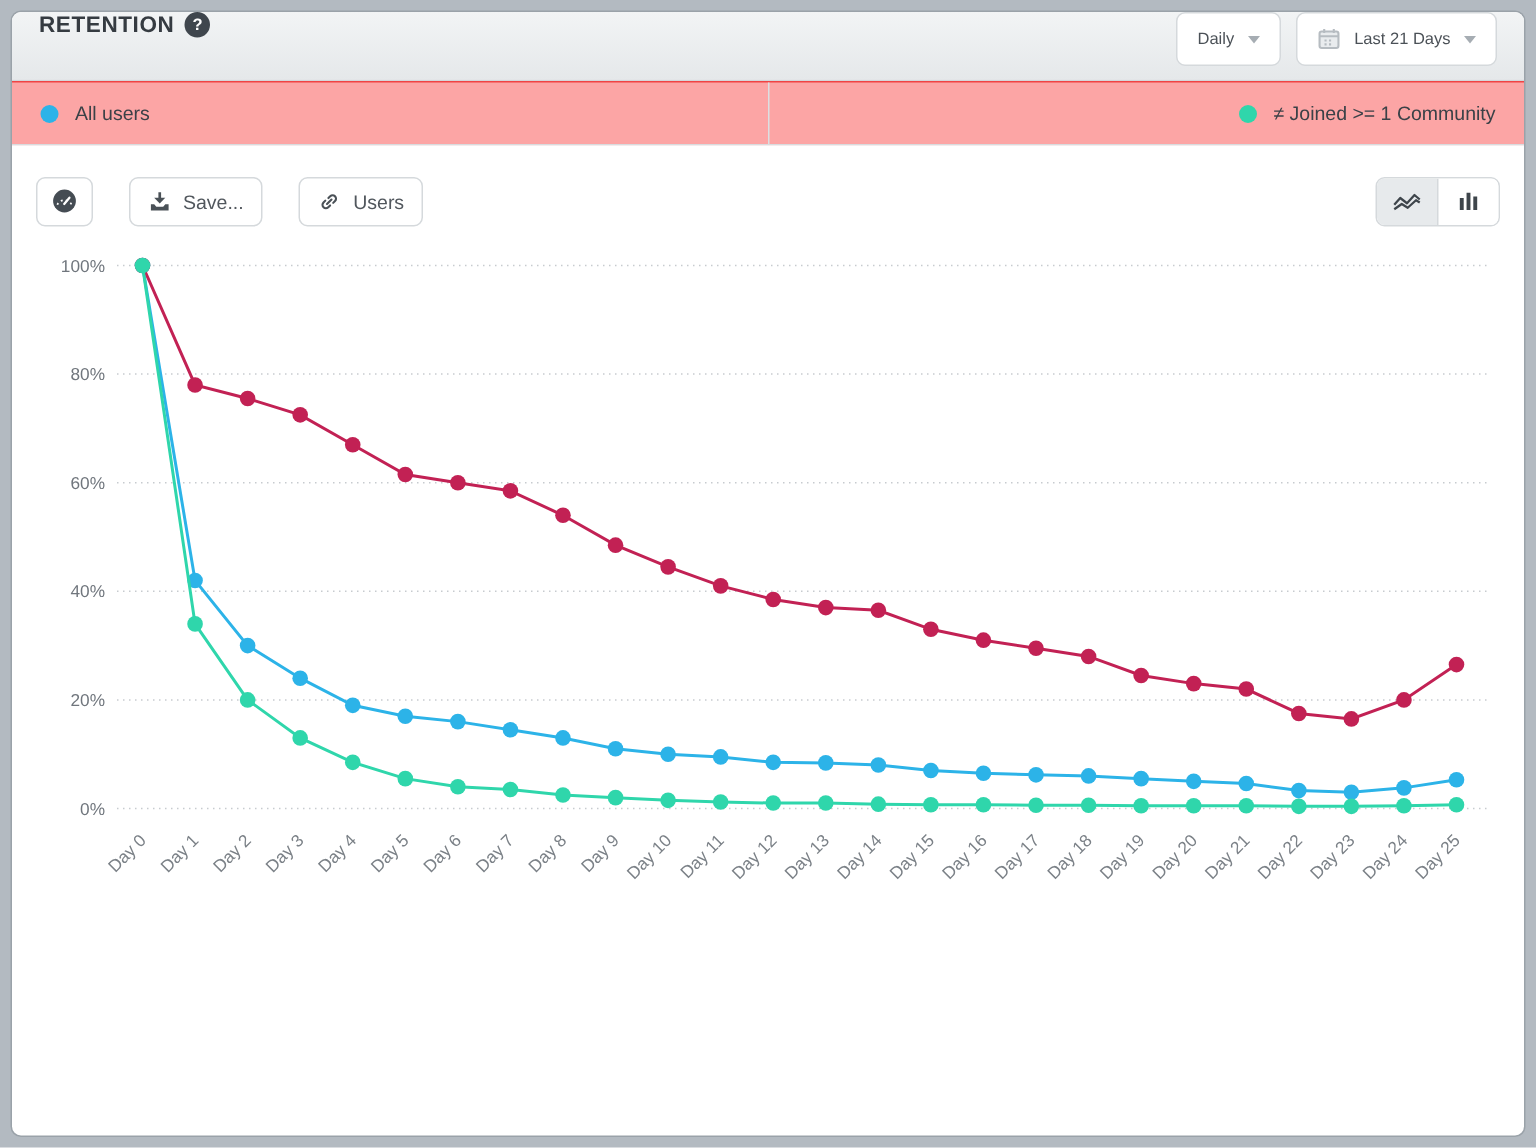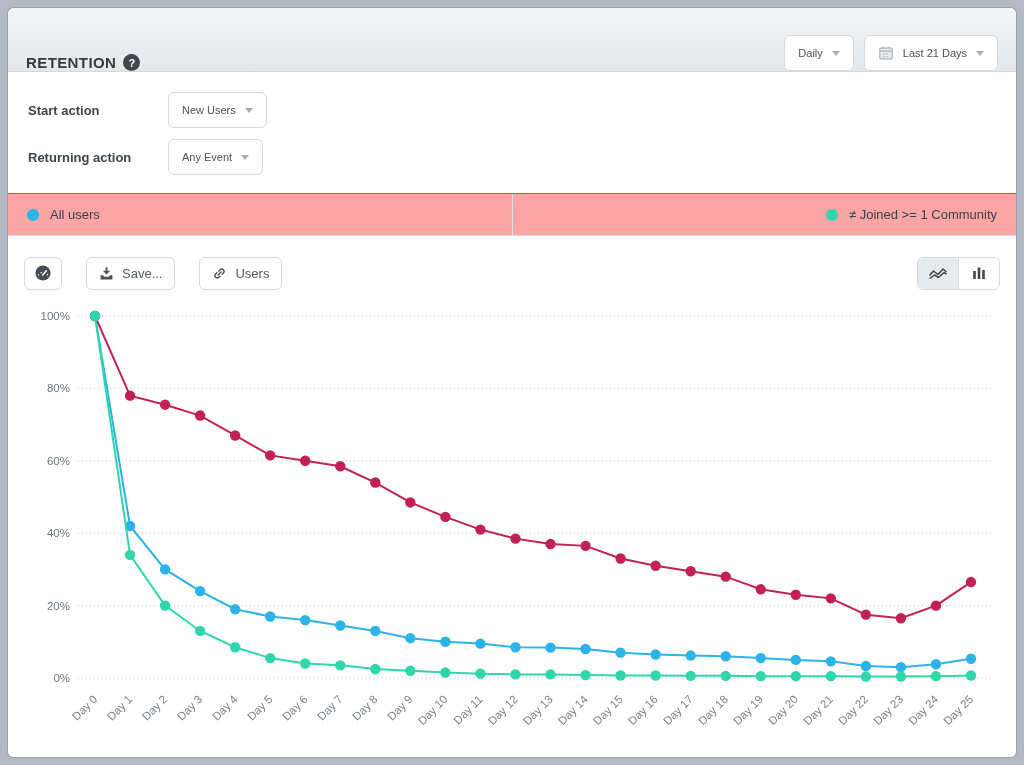--- a/index.html
+++ b/index.html
@@ -10,23 +10,23 @@
     position:relative;
     -webkit-font-smoothing:antialiased;
   }
   .card{
     position:absolute;left:8px;top:8px;width:1008px;height:749px;
     background:#ffffff;border-radius:6px;overflow:hidden;
     box-shadow:0 0 0 1px #9aa2a9;
   }
   
   .app-header{
-    height:64px;background:linear-gradient(#f2f4f5,#e5e8ea);
+    height:46px;background:linear-gradient(#f2f4f5,#e5e8ea);
     border-bottom:1px solid #d3d8db;
-    display:flex;align-items:flex-end;padding:0 18px;box-sizing:border-box;
+    display:flex;align-items:flex-start;padding:0 18px;box-sizing:border-box;
   }
   .app-title{
     font-size:15px;font-weight:bold;color:#353b41;letter-spacing:.4px;
   }
   .help-badge{
     width:17px;height:17px;border-radius:50%;background:#3f464d;color:#fff;
     font-size:11px;font-weight:bold;display:inline-flex;align-items:center;
     justify-content:center;margin-left:7px;cursor:pointer;
   }
   .header-controls{margin-left:auto;display:flex;gap:10px;}
@@ -85,36 +85,20 @@
             <line x1="5" y1="9" x2="11" y2="9" stroke-dasharray="1.4 1.6"></line>
             <line x1="5" y1="11.6" x2="11" y2="11.6" stroke-dasharray="1.4 1.6"></line>
           </svg>
         </span>
         <span>Last 21 Days</span>
         <span class="chev"></span>
       </div>
     </div>
   </div>
 
-  <div class="filters">
-    <div class="filter-row">
-      <span class="filter-label">Start action</span>
-      <div class="btn">
-        <span>New Users</span>
-        <span class="chev"></span>
-      </div>
-    </div>
-    <div class="filter-row">
-      <span class="filter-label">Returning action</span>
-      <div class="btn">
-        <span>Any Event</span>
-        <span class="chev"></span>
-      </div>
-    </div>
-  </div>
 
   <div class="legend">
     <div class="legend-cell">
       <span class="legend-dot" style="background: rgb(44, 179, 232);"></span>
       <span>All users</span>
     </div>
     <div class="legend-cell">
       <span class="legend-dot" style="background: rgb(47, 214, 171);"></span>
       <span>≠ Joined &gt;= 1 Community</span>
     </div>

